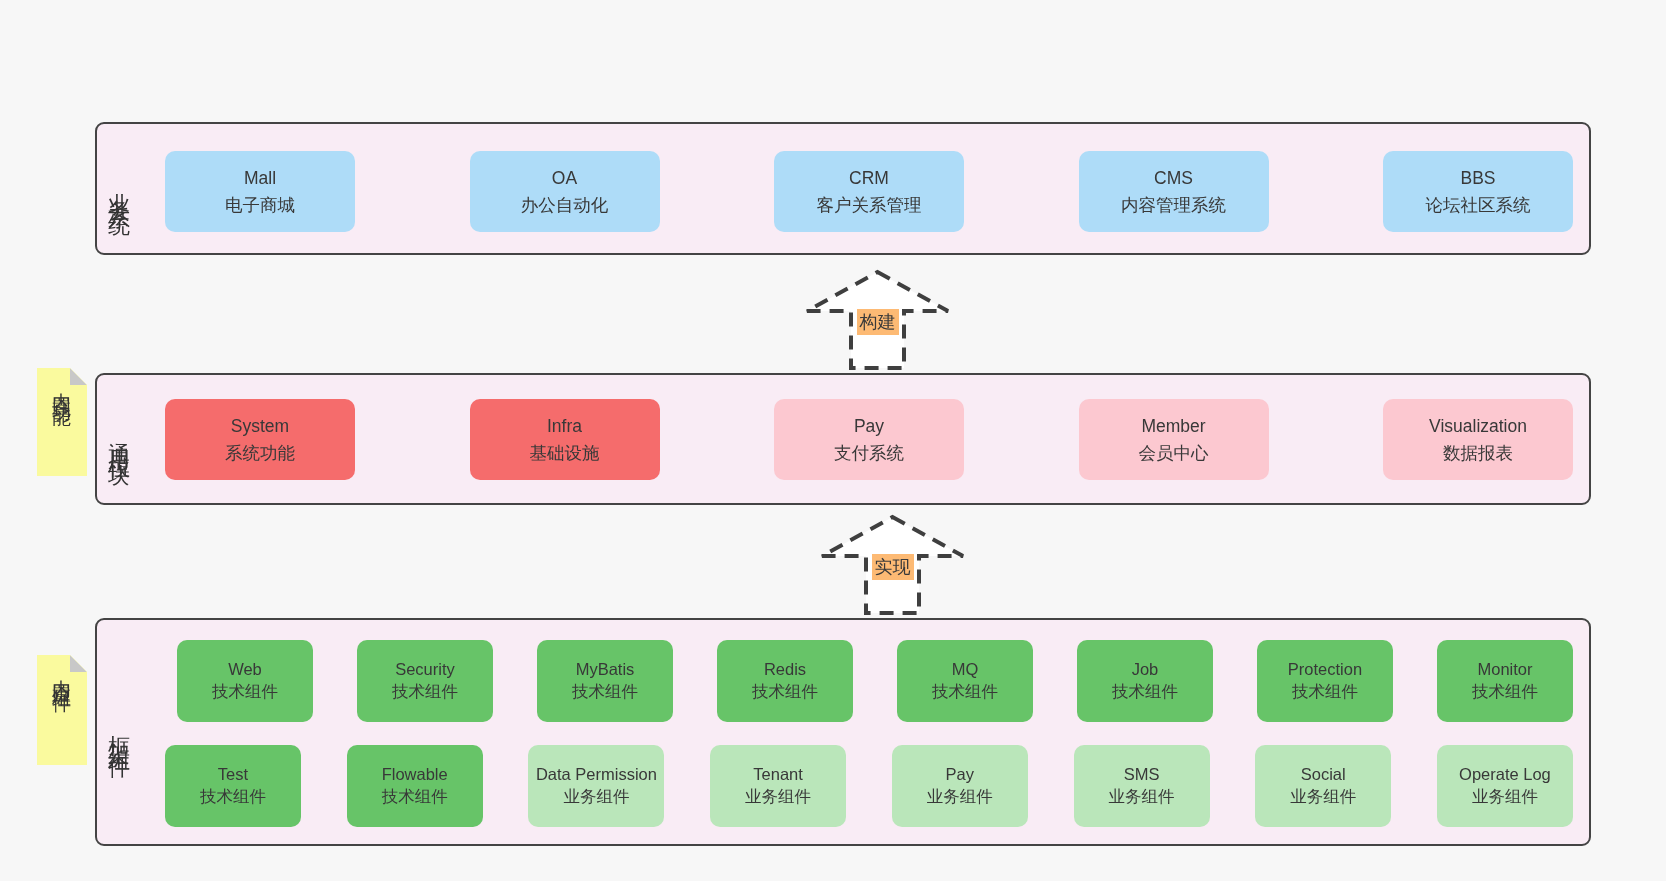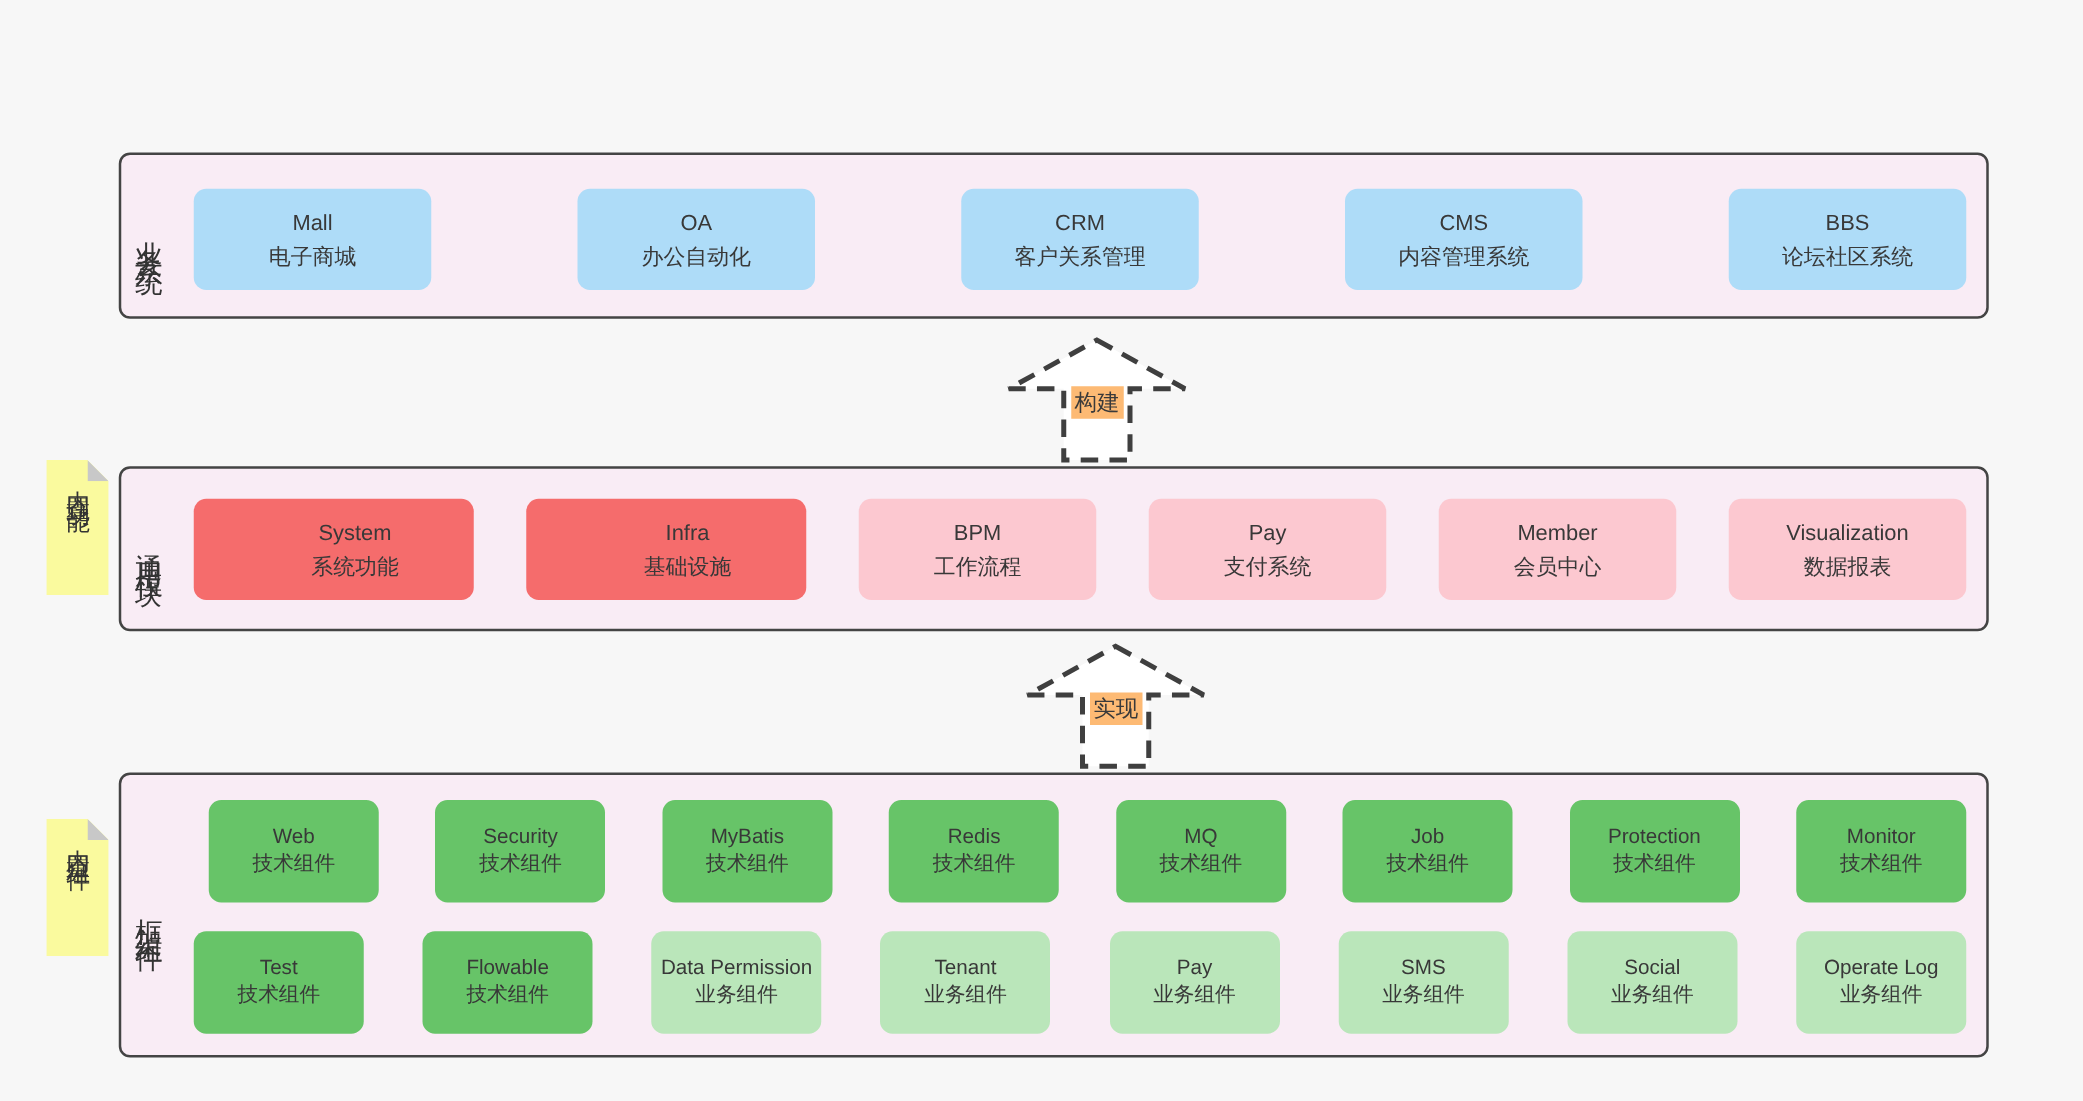--- a/index.html
+++ b/index.html
@@ -31,26 +31,26 @@
   .boxes-row{
     position:absolute; left:58px; right:16px;
     display:flex; justify-content:space-between;
   }
   .band-1 .boxes-row{top:27px; height:81px;}
   .band-2 .boxes-row{top:24px; height:81px;}
   .band-3 .row-a{top:20px; height:82px;padding-left:12px;}
   .band-3 .row-b{top:125px; height:82px;}
   .box{
     display:flex; flex-direction:column; align-items:center; justify-content:center;
-    border-radius:10px; text-align:right; color:#383838;
+    border-radius:10px; text-align:right; color:#383838;margin-left:10px;
   }
   .band-1 .box,.band-2 .box{width:190px; font-size:17.5px; line-height:1.5;}
   .band-3 .box{width:136px; font-size:16.5px; line-height:1.32;}
   .blue{background:var(--box-blue);}
-  .red{background:var(--box-red);padding-left:34px;}
+  .red{background:var(--box-red);}
   .pink{background:var(--box-pink);}
   .green{background:var(--box-green);}
   .green-light{background:var(--box-green-light);}
   .sticky{
     position:absolute; left:37px; width:50px;
     background:var(--sticky-bg);
     clip-path:polygon(0 0, calc(100% - 17px) 0, 100% 17px, 100% 100%, 0 100%);
     display:flex; justify-content:center;
   }
   .sticky-1{top:368px; height:108px;}
@@ -124,24 +124,20 @@
     <div class="boxes-row">
       <div class="box red">
         <span>System</span>
         <span>系统功能</span>
       </div>
       <div class="box red">
         <span>Infra</span>
         <span>基础设施</span>
       </div>
       <div class="box pink">
-        <span>BPM</span>
-        <span>工作流程</span>
-      </div>
-      <div class="box pink">
         <span>Pay</span>
         <span>支付系统</span>
       </div>
       <div class="box pink">
         <span>Member</span>
         <span>会员中心</span>
       </div>
       <div class="box pink">
         <span>Visualization</span>
         <span>数据报表</span>

